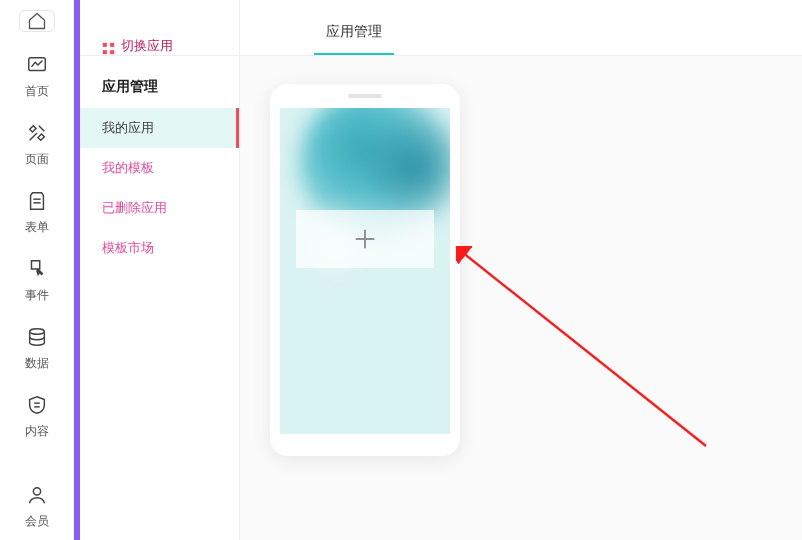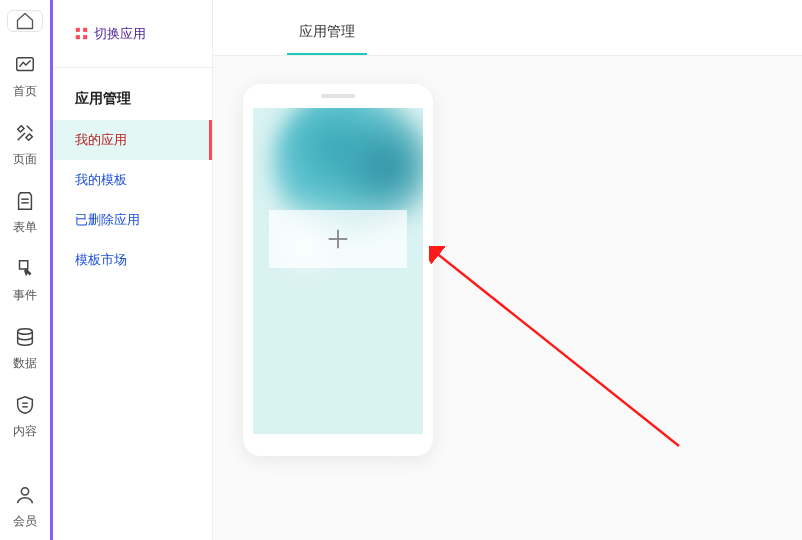--- a/index.html
+++ b/index.html
@@ -1,38 +1,38 @@
 <!DOCTYPE html>
 <html><head>
 <meta charset="utf-8">
 <style>
   * { box-sizing: border-box; margin: 0; padding: 0; }
   html, body { width: 802px; height: 540px; font-family: "Microsoft YaHei", "PingFang SC", sans-serif; font-size: 13px; color: #333; overflow: hidden; background: #fff; }
   
   .app { display: flex; width: 100%; height: 100%; }
   
   
-  .rail { width: 53px; border-right: 3px solid #8b5cf6; display: flex; flex-direction: column; align-items: center; padding-top: 10px; }
+  .rail { width: 80px; border-right: 6px solid #8b5cf6; display: flex; flex-direction: column; align-items: center; padding-top: 10px; }
   .rail-home { width: 36px; height: 36px; border: 1px solid #e5e5e5; border-radius: 6px; display: flex; align-items: center; justify-content: center; margin-bottom: 22px; }
   .rail-item { display: flex; flex-direction: column; align-items: center; gap: 4px; margin-bottom: 22px; cursor: pointer; color: #444; }
   .rail-item .lbl { font-size: 12px; color: #555; }
   .rail-icon svg { width: 22px; height: 22px; stroke: #444; fill: none; stroke-width: 1.6; }
   .rail-home svg { width: 20px; height: 20px; stroke: #555; fill: none; stroke-width: 1.6; }
   .rail-spacer { flex: 1; }
   .rail-divider { width: 30px; height: 1px; background: #eee; margin: 6px 0 16px; }
   .rail-bottom { display: flex; flex-direction: column; align-items: center; }
   
   
   .mid { width: 160px; border-right: 1px solid #eee; display: flex; flex-direction: column; }
-  .switch-app { height: 68px; border-bottom: 1px solid #eee; display: flex; align-items: center; padding-left: 22px; gap: 6px; color: #4c1d95; font-size: 13px; cursor: pointer; }
+  .switch-app { height: 56px; border-bottom: 1px solid #eee; display: flex; align-items: flex-end; padding-left: 22px; gap: 6px; color: #be185d; font-size: 13px; cursor: pointer; }
   .switch-app svg { width: 13px; height: 13px; }
   .mid-title { padding: 22px 22px 12px; font-size: 14px; font-weight: 600; color: #222; }
   .mid-list { display: flex; flex-direction: column; }
-  .mid-item { height: 40px; display: flex; align-items: center; padding-left: 22px; font-size: 13px; color: #1d4ed8; cursor: pointer; position: relative; }
-  .mid-item.active { background: #e3f7f4; color: #b91c1c; }
+  .mid-item { height: 40px; display: flex; align-items: center; padding-left: 22px; font-size: 13px; color: #ec4899; cursor: pointer; position: relative; }
+  .mid-item.active { background: #e3f7f4; color: #404040; }
   .mid-item.active::after { content: ""; position: absolute; right: 0; top: 0; bottom: 0; width: 3px; background: #ff4757; }
   
   
   .main { flex: 1; background: #fff; display: flex; flex-direction: column; position: relative; }
   .tabs { height: 56px; border-bottom: 1px solid #eee; display: flex; align-items: flex-end; padding-left: 80px; }
   .tab { padding: 0 6px 14px; font-size: 14px; color: #333; position: relative; cursor: pointer; }
   .tab.active::after { content: ""; position: absolute; left: -6px; right: -6px; bottom: 0; height: 2px; background: #1ec7b6; }
   .canvas { flex: 1; background: #fafafa; position: relative; padding: 28px 0 0 30px; }
   
   

